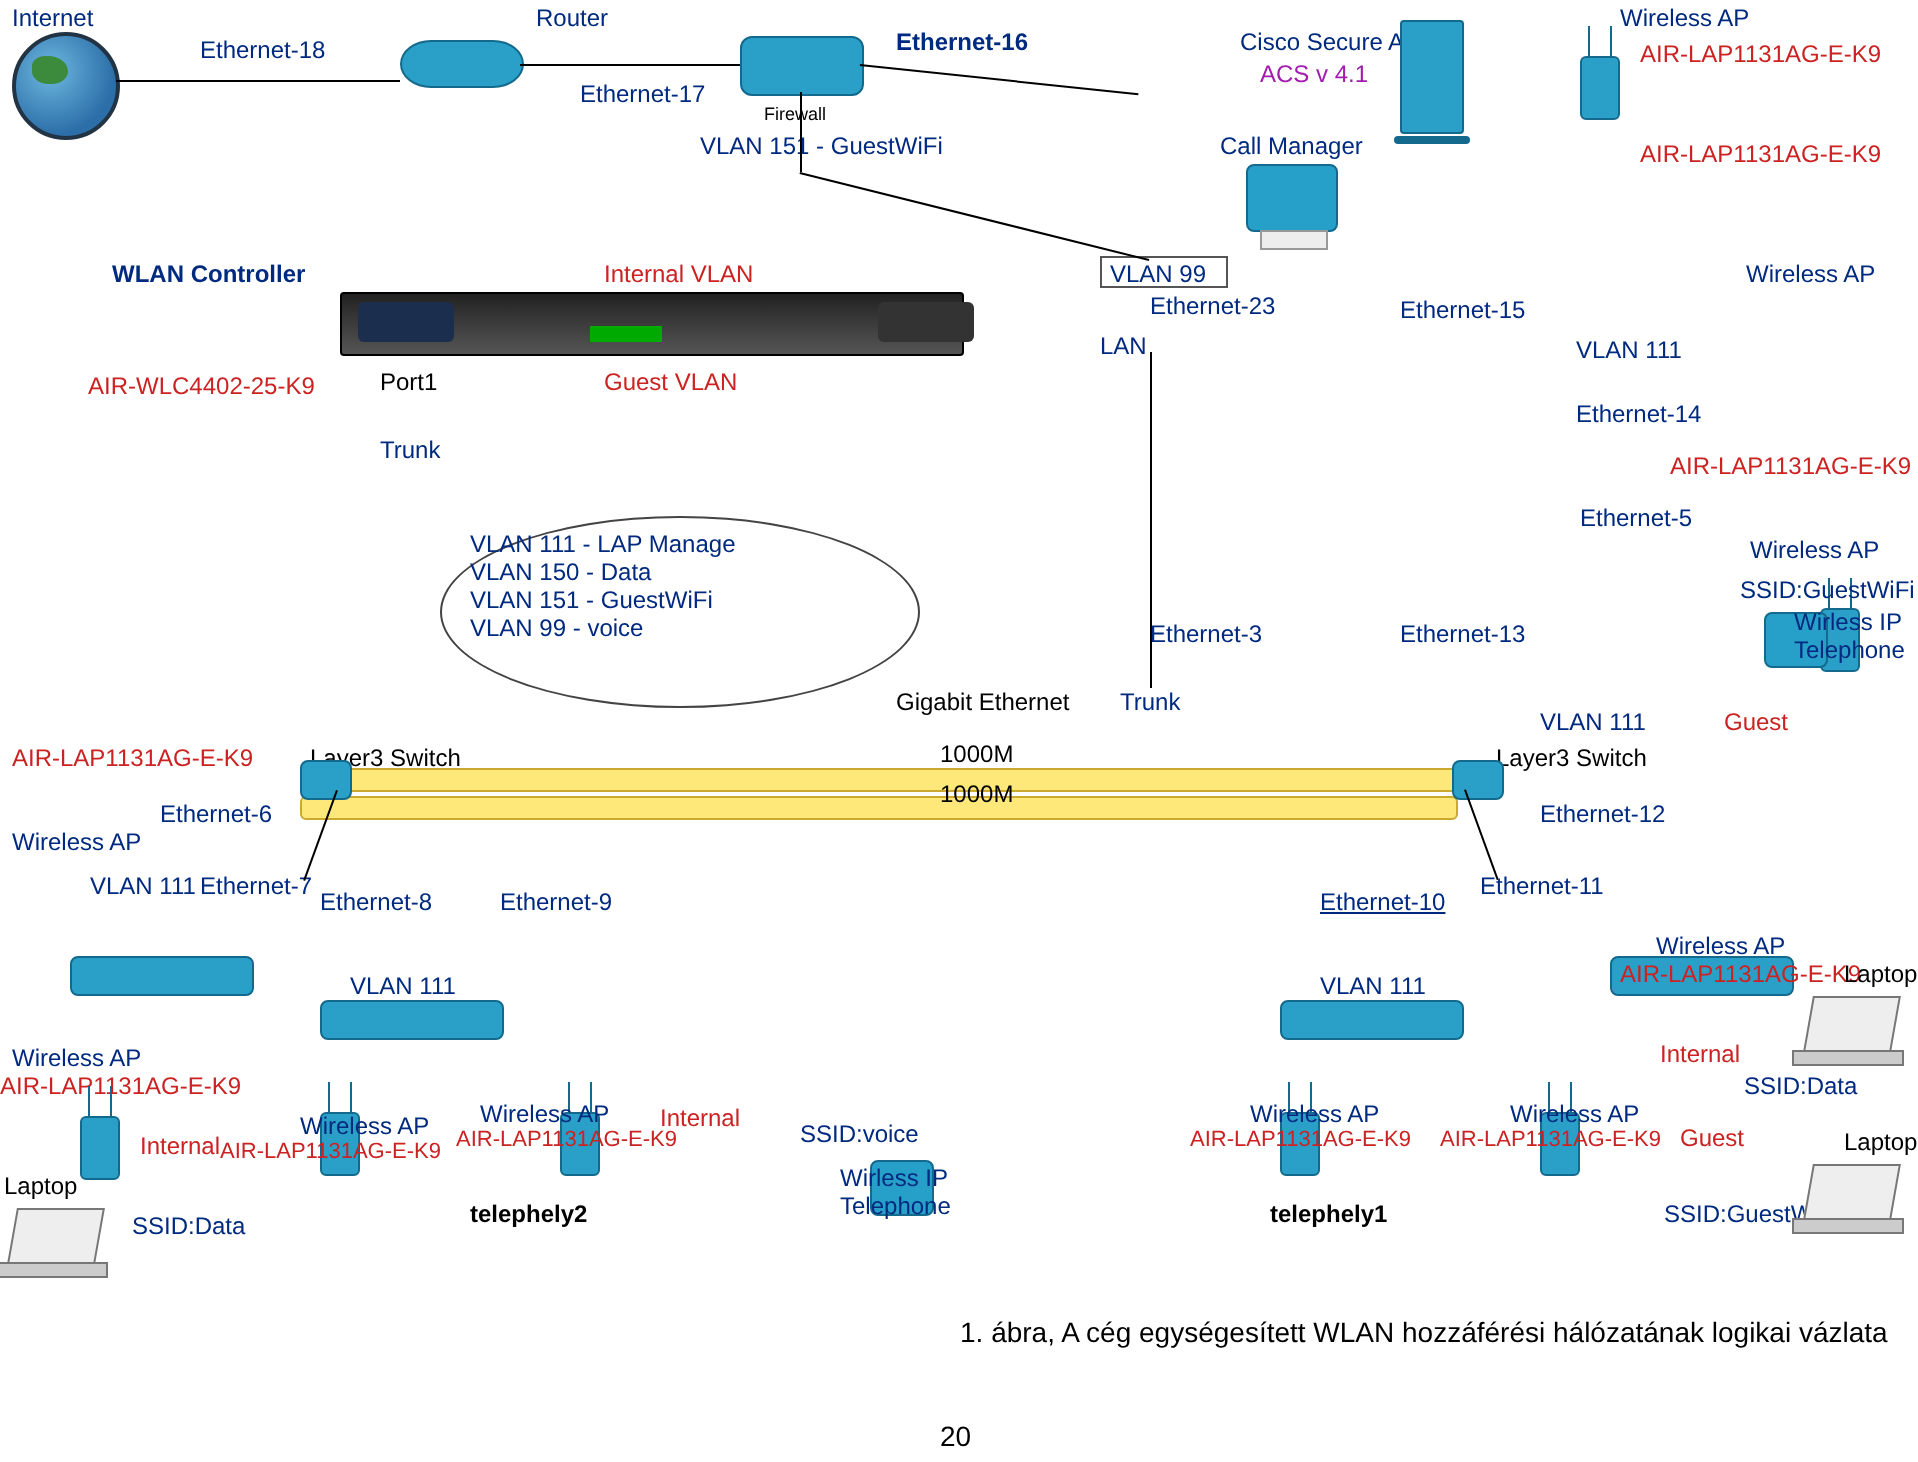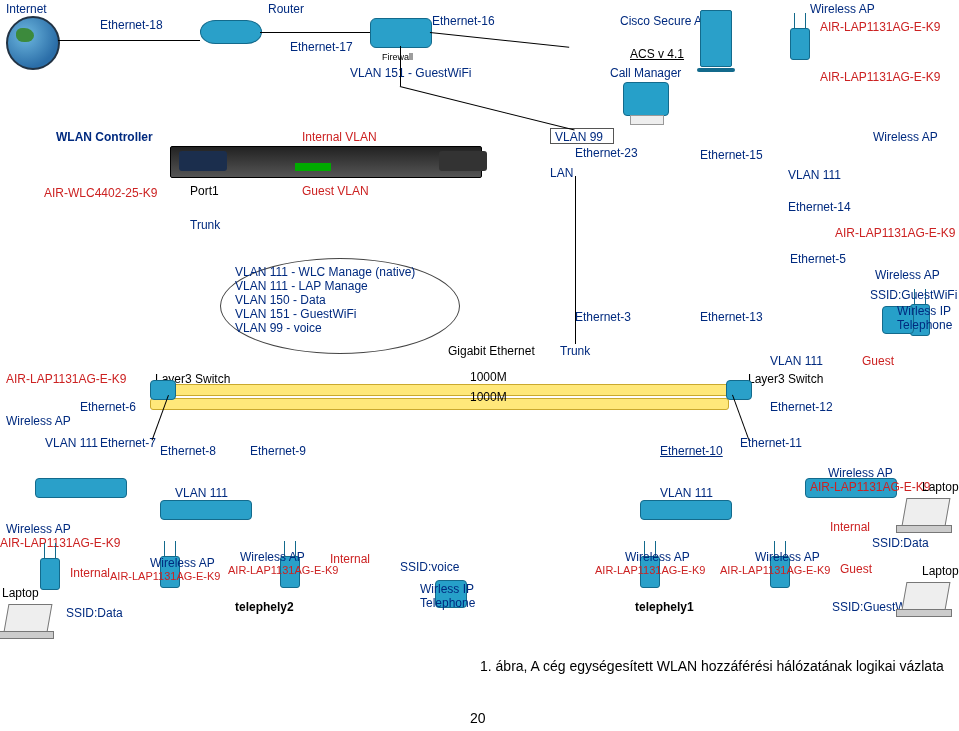--- a/index.html
+++ b/index.html
@@ -172,26 +172,26 @@
   <div class="label" style="left:100px; top:18px;">Ethernet-18</div>
 
   <div class="label" style="left:220px; top:2px;margin-left:48px;">Router</div>
   <div class="router" style="left:200px; top:20px;"></div>
 
   <div class="label" style="left:290px; top:40px;">Ethernet-17</div>
 
   <div class="firewall" style="left:370px; top:18px;"></div>
   <div class="label black" style="left:382px; top:52px; font-size:9px;">Firewall</div>
 
-  <div class="label" style="left:432px; top:14px;">Ethernet-16</div>
+  <div class="label" style="left:448px; top:14px;font-weight:bold;">Ethernet-16</div>
 
   <div class="label" style="left:350px; top:66px;">VLAN 151 - GuestWiFi</div>
 
   <div class="label" style="left:620px; top:14px;">Cisco Secure ACS</div>
-  <div class="label" style="left:630px; top:47px; color:#000000;text-decoration:underline;">ACS v 4.1</div>
+  <div class="label" style="left:630px; top:30px; color:#a21caf;">ACS v 4.1</div>
 
   <div class="server" style="left:700px; top:10px;"></div>
 
   <div class="label" style="left:610px; top:66px;">Call Manager</div>
   <div class="cm" style="left:623px; top:82px;"></div>
 
   <div class="label" style="left:810px; top:2px;">Wireless AP</div>
   <div class="ap" style="left:790px; top:28px;"></div>
   <div class="label" style="left:820px; top:20px; color:#c22;">AIR-LAP1131AG-E-K9</div>
   <div class="label" style="left:820px; top:70px; color:#c22;">AIR-LAP1131AG-E-K9</div>
@@ -217,21 +217,20 @@
   <div class="label" style="left:700px; top:148px;">Ethernet-15</div>
   <div class="label" style="left:788px; top:168px;">VLAN 111</div>
   <div class="label" style="left:873px; top:130px;">Wireless AP</div>
   <div class="label" style="left:788px; top:200px;">Ethernet-14</div>
 
   <div class="label" style="left:190px; top:218px;">Trunk</div>
   <div class="label" style="left:835px; top:226px; color:#c22;">AIR-LAP1131AG-E-K9</div>
   <div class="label" style="left:790px; top:252px;">Ethernet-5</div>
 
   <div class="callout" style="left:220px; top:258px; width:210px; height:82px;">
-    <div>VLAN 111 - WLC Manage (native)</div>
     <div>VLAN 111 - LAP Manage</div>
     <div>VLAN 150 - Data</div>
     <div>VLAN 151 - GuestWiFi</div>
     <div>VLAN 99 - voice</div>
   </div>
 
   <div class="label" style="left:575px; top:310px;">Ethernet-3</div>
   <div class="label" style="left:700px; top:310px;">Ethernet-13</div>
   <div class="label" style="left:875px; top:268px;">Wireless AP</div>
   <div class="ap" style="left:910px; top:304px;"></div>

